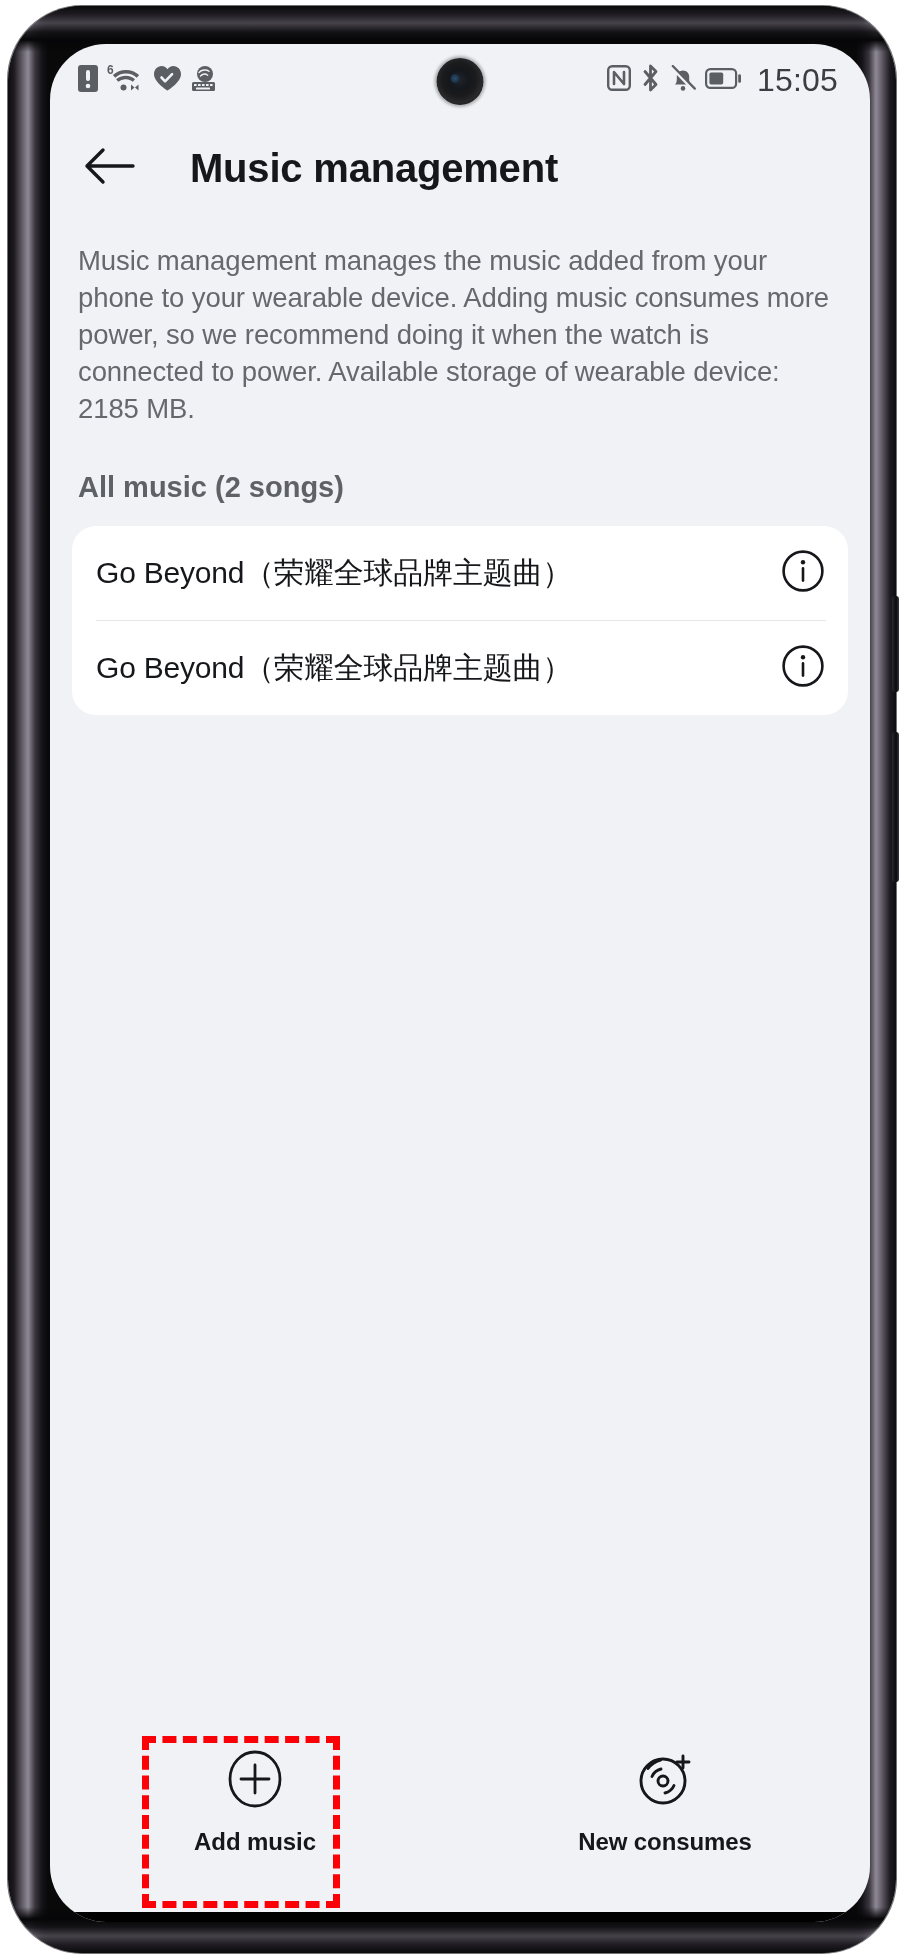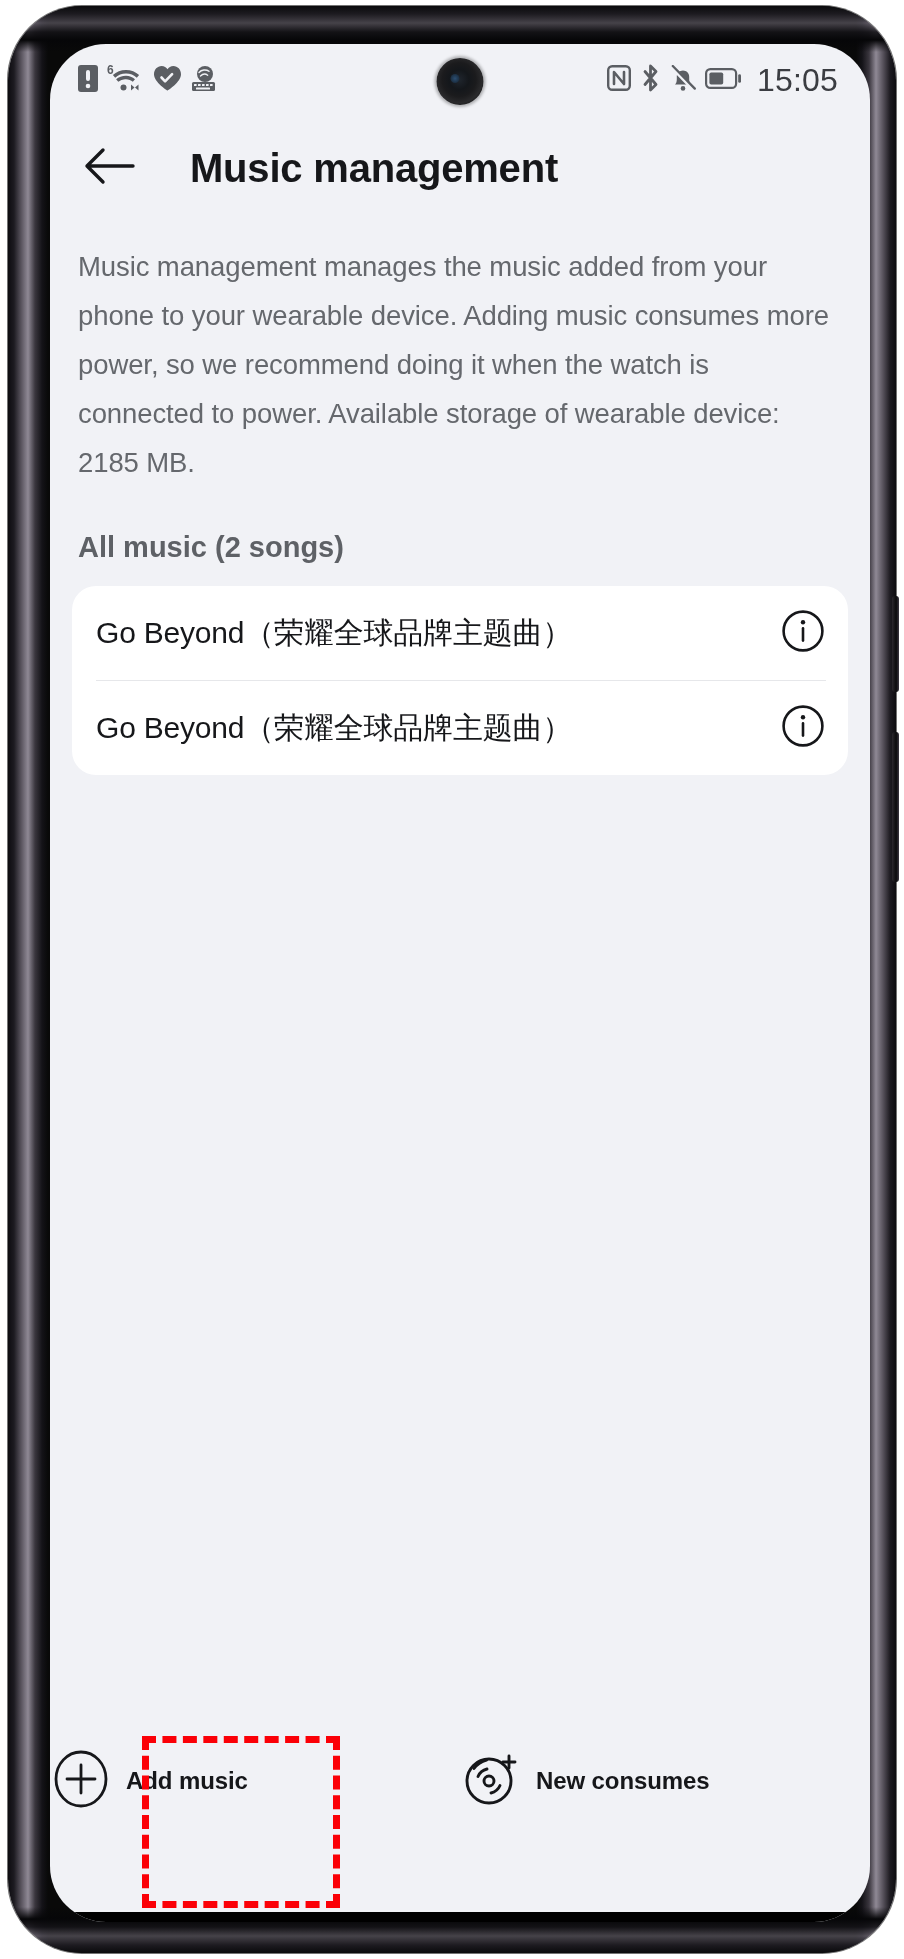--- a/index.html
+++ b/index.html
@@ -133,21 +133,21 @@
     color: #16171a;
     margin-left: 34px;
     letter-spacing: -0.2px;
   }
 
   
   #description {
     flex: 0 0 auto;
     padding: 22px 30px 0 28px;
     font-size: 27.5px;
-    line-height: 49px;
+    line-height: 37px;
     color: #65686d;
     letter-spacing: -0.1px;
   }
 
   
   #section-header {
     flex: 0 0 auto;
     padding: 44px 28px 22px 28px;
     font-size: 29px;
     font-weight: 700;
@@ -197,21 +197,21 @@
     flex: 0 0 auto;
     height: 196px;
     display: flex;
     align-items: flex-start;
     padding-top: 22px;
     position: relative;
   }
   .bottom-action {
     flex: 1 1 0;
     display: flex;
-    flex-direction: row;
+    flex-direction: column;
     align-items: center;
     gap: 14px;
     cursor: pointer;
   }
   .bottom-label {
     font-size: 24px;
     font-weight: 700;
     color: #16171a;
     letter-spacing: -0.1px;
   }

